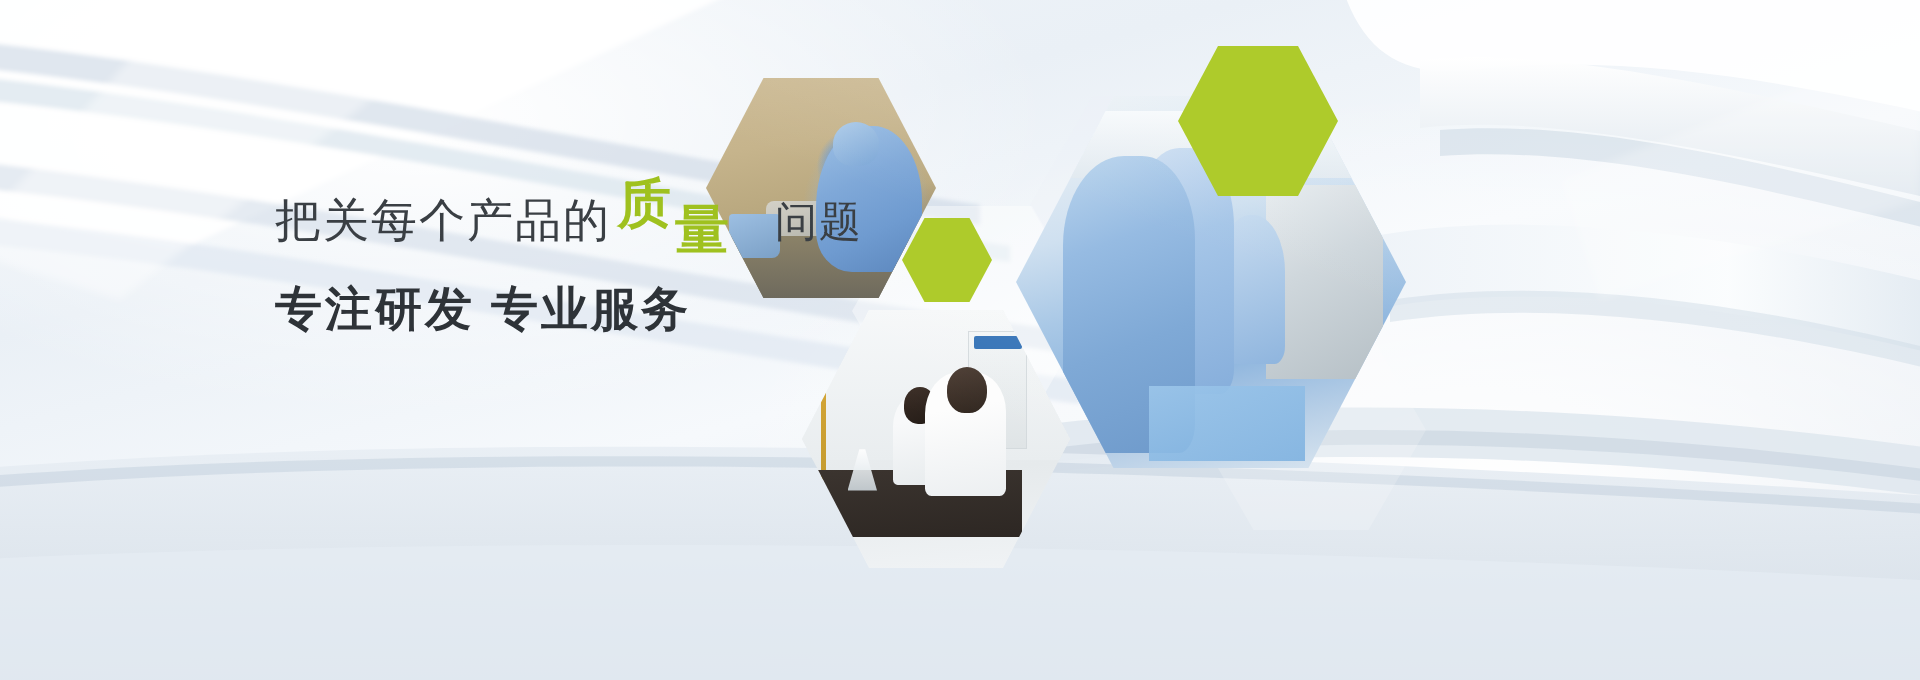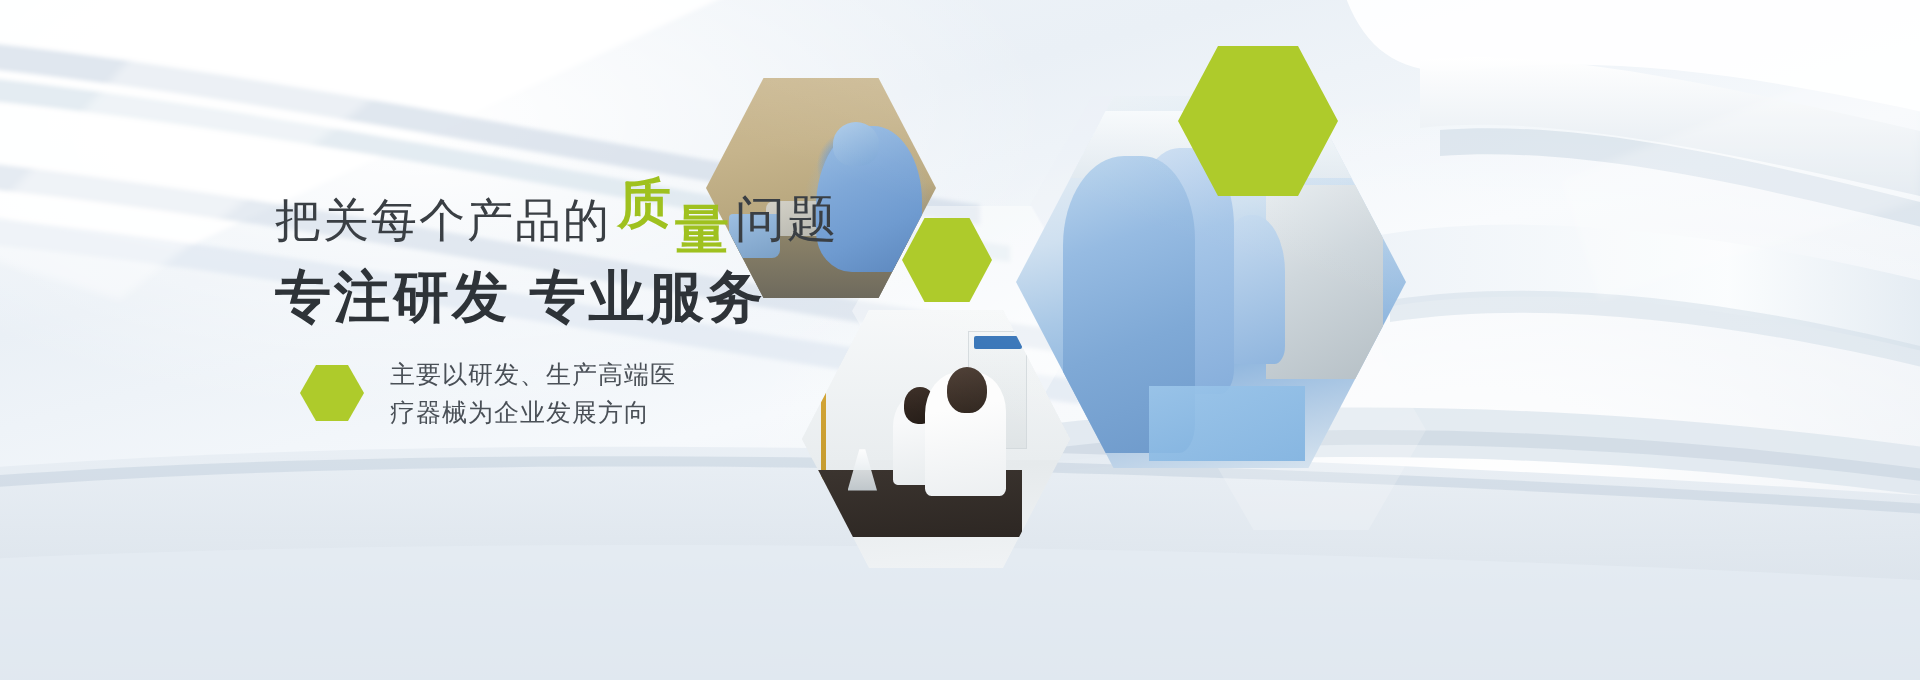--- a/index.html
+++ b/index.html
@@ -27,24 +27,24 @@
   }
   .headline-1 .hl-plain{ font-size:46px; vertical-align:baseline;margin-top:32px; }
   .hl-green-up{
     display:inline-block; color:#9fc11f; font-weight:700; font-size:54px;
     position:relative; top:-14px; margin:0 2px 0 6px; letter-spacing:0;
   }
   .hl-green-down{
     display:inline-block; color:#9fc11f; font-weight:700; font-size:54px;
     position:relative; top:12px; margin:0 6px 0 2px; letter-spacing:0;
   }
-  .hl-tail{ font-size:50px; }
+  .hl-tail{ font-size:42px;margin-left:40px; }
 
   .headline-2{
-    margin-top:10px; font-size:56px; line-height:62px;
+    margin-top:22px; font-size:47px; line-height:62px;
     font-weight:700; color:#2e3338; letter-spacing:3px; white-space:nowrap;
   }
 
   .desc-row{ position:absolute; left:300px; top:355px; display:flex; align-items:center; }
   .hex-bullet{
     width:64px; height:56px; flex:0 0 auto; margin-right:26px;
     background:#aecb2b;
     clip-path:polygon(25% 0%,75% 0%,100% 50%,75% 100%,25% 100%,0% 50%);
   }
   .desc-text{
@@ -287,19 +287,14 @@
 
   <div class="copy">
 
     <div class="headline-1">
       <span class="hl-plain">把关每个产品的</span><span class="hl-green-up">质</span><span class="hl-green-down">量</span><span class="hl-tail">问题</span>
     </div>
 
     <div class="headline-2">专注研发 专业服务</div>
   </div>
 
-  <div class="desc-row">
-    <div class="hex-bullet"></div>
-    <div class="desc-text">主要以研发、生产高端医
-疗器械为企业发展方向</div>
-  </div>
 
 </div>
 
 </body></html>

